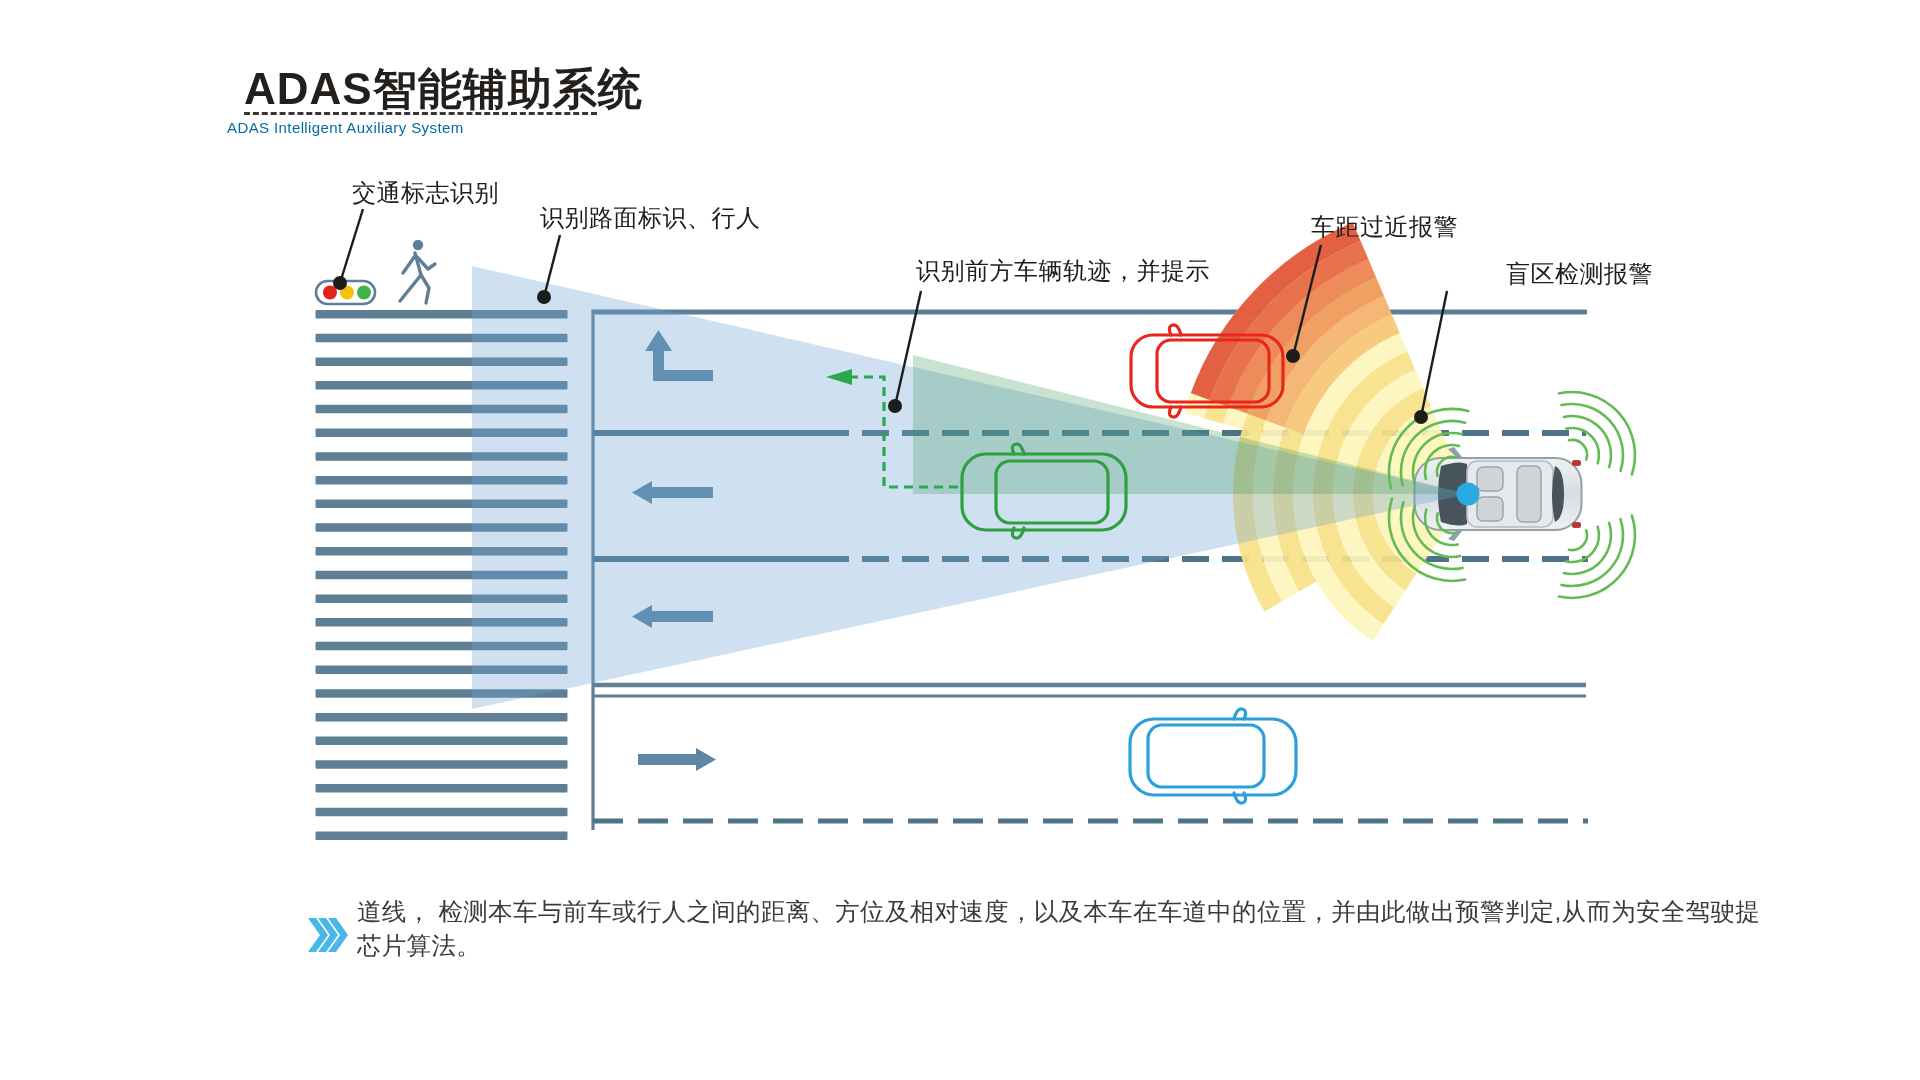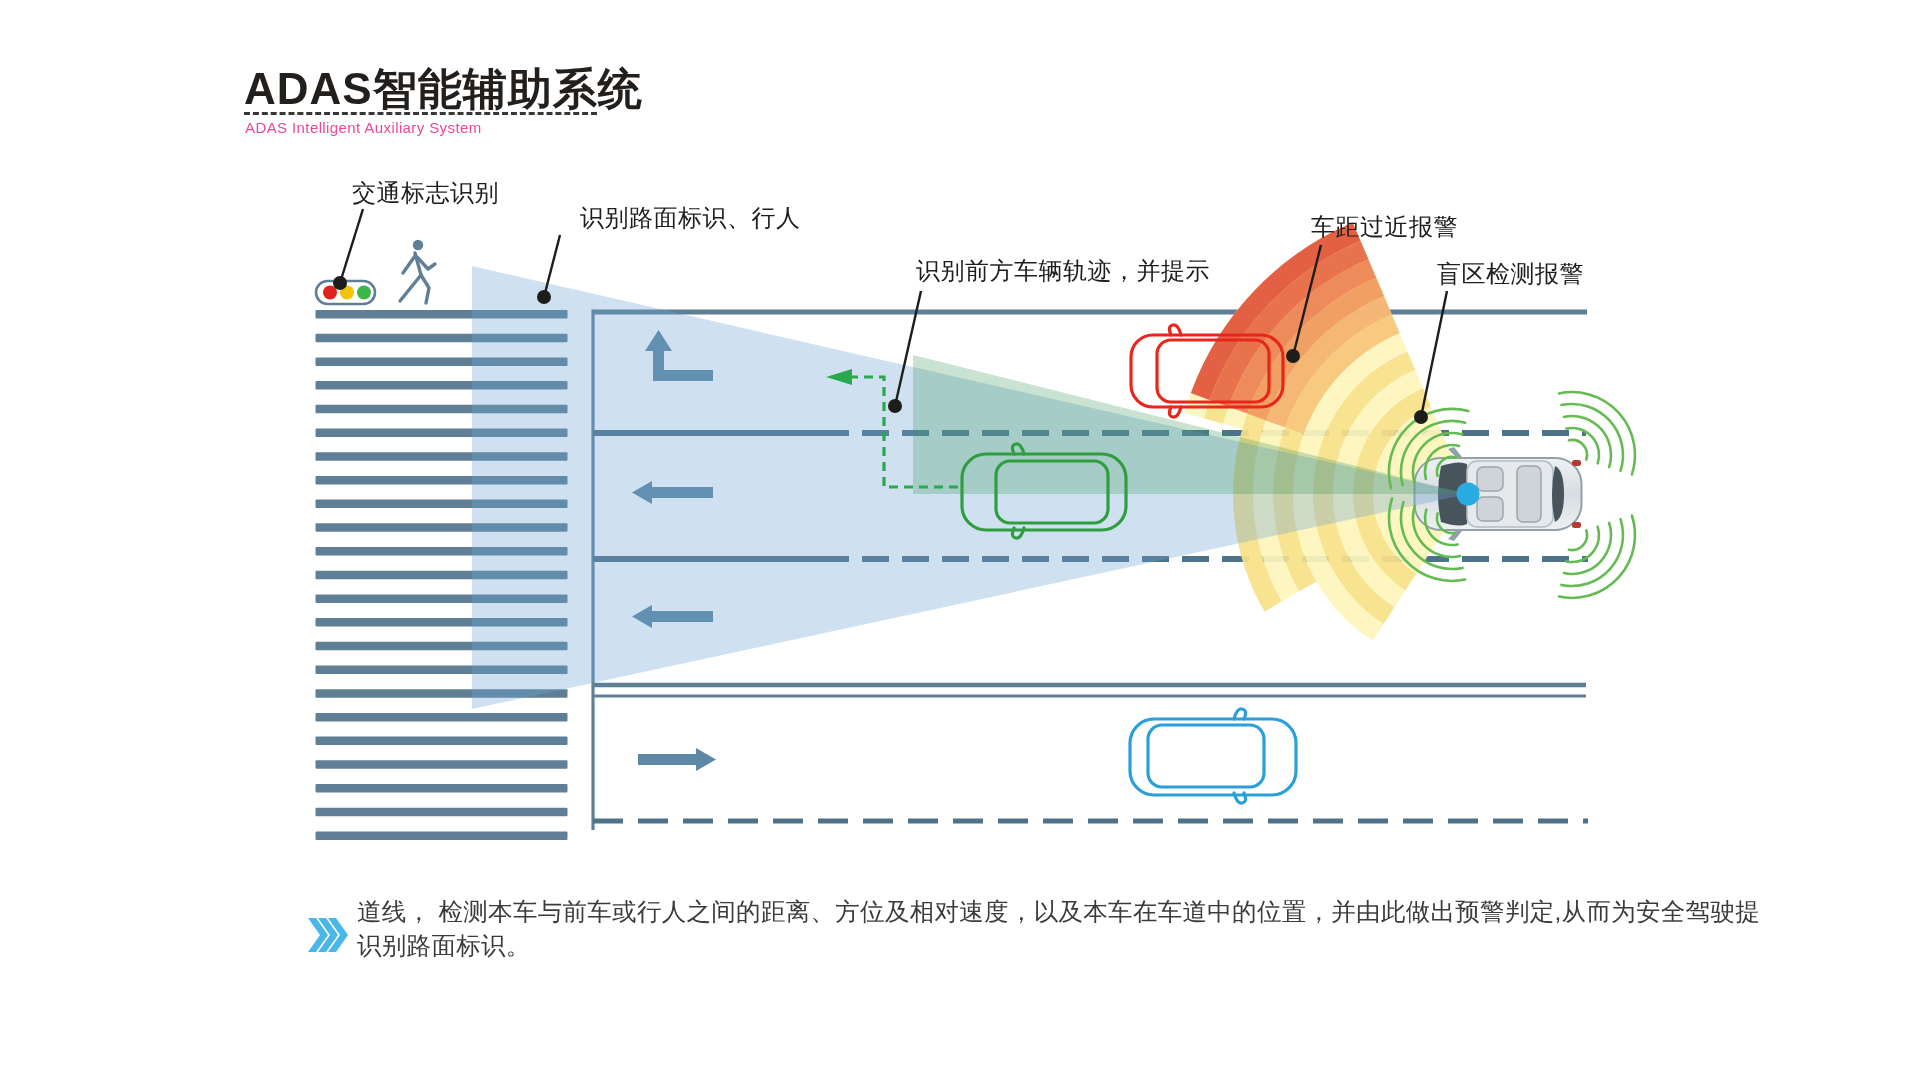--- a/index.html
+++ b/index.html
@@ -2,21 +2,21 @@
 <html style="--road: #5f7f97; --road-dark: #4e7288; --arrow: #5d87a5; --cone-blue: rgba(108,163,210,0.33); --cone-green: rgba(62,152,94,0.28); --callout: #1d1d1b;"><head>
 <meta charset="utf-8">
 <style>
   html,body{margin:0;padding:0;background:#ffffff;}
   #stage{position:relative;width:1920px;height:1080px;background:#fff;overflow:hidden;
          font-family:"Liberation Sans","DejaVu Sans",sans-serif;margin-top:35px;}
   #diagram-svg{position:absolute;left:0;top:0;}
   .abs{position:absolute;}
   .title-zh{left:244px;top:25px;font-size:44px;font-weight:800;color:#231f1c;letter-spacing:1px;white-space:nowrap;}
   .title-underline{left:244px;top:77px;width:353px;height:0;border-top:3px dashed #3a3632;}
-  .title-en{left:245px;top:84px;font-size:15px;color:#ec4899;letter-spacing:0.4px;white-space:nowrap;}
+  .title-en{left:227px;top:84px;font-size:15px;color:#0369a1;letter-spacing:0.4px;white-space:nowrap;}
   .callout{font-size:24px;color:var(--callout,#1d1d1b);letter-spacing:0.5px;white-space:nowrap;}
   #para{left:357px;top:860px;width:1280px;font-size:24.5px;line-height:33.5px;color:#3b3b3b;letter-spacing:0.3px;}
   #para div{white-space:nowrap;}
   .road-line{stroke:var(--road);fill:none;}
   .road-line-dark{stroke:var(--road-dark);fill:none;}
   .lane-arrow{fill:var(--arrow);stroke:none;}
   .lane-arrow-stroke{stroke:var(--arrow);fill:none;}
   .cone-blue{fill:var(--cone-blue);stroke:none;}
   .cone-green{fill:var(--cone-green);stroke:none;}
   .outline-car{fill:none;stroke-width:3.2;stroke-linejoin:round;stroke-linecap:round;}
@@ -211,28 +211,28 @@
     </g>
 
     <circle cx="1468" cy="459" r="11.5" fill="#29abe2"></circle>
   </svg>
 
   <div class="abs title-zh">ADAS智能辅助系统</div>
   <div class="abs title-underline"></div>
   <div class="abs title-en">ADAS Intelligent Auxiliary System</div>
 
   <div class="abs callout" style="left:352px;top:142px;font-family:Liberation Serif, serif;">交通标志识别</div>
-  <div class="abs callout" style="left:580px;top:167px;">识别路面标识、行人</div>
+  <div class="abs callout" style="left:540px;top:167px;">识别路面标识、行人</div>
   <div class="abs callout" style="left:916px;top:220px;">识别前方车辆轨迹，并提示</div>
   <div class="abs callout" style="left:1311px;top:176px;">车距过近报警</div>
-  <div class="abs callout" style="left:1437px;top:223px;">盲区检测报警</div>
+  <div class="abs callout" style="left:1506px;top:223px;">盲区检测报警</div>
 
   <svg class="abs" style="left:308px;top:883px;" width="42" height="36" viewBox="0 0 42 36">
     <polygon points="0,0 8,0 20,17 8,34 0,34 12,17" fill="#49b8e8"></polygon>
     <polygon points="10,0 18,0 30,17 18,34 10,34 22,17" fill="#49b8e8"></polygon>
     <polygon points="20,0 28,0 40,17 28,34 20,34 32,17" fill="#49b8e8"></polygon>
   </svg>
 
   <div class="abs" id="para">
     <div>道线， 检测本车与前车或行人之间的距离、方位及相对速度，以及本车在车道中的位置，并由此做出预警判定,从而为安全驾驶提</div>
-    <div>识别路面标识。</div>
+    <div>芯片算法。</div>
   </div>
 </div>
 
 </body></html>

